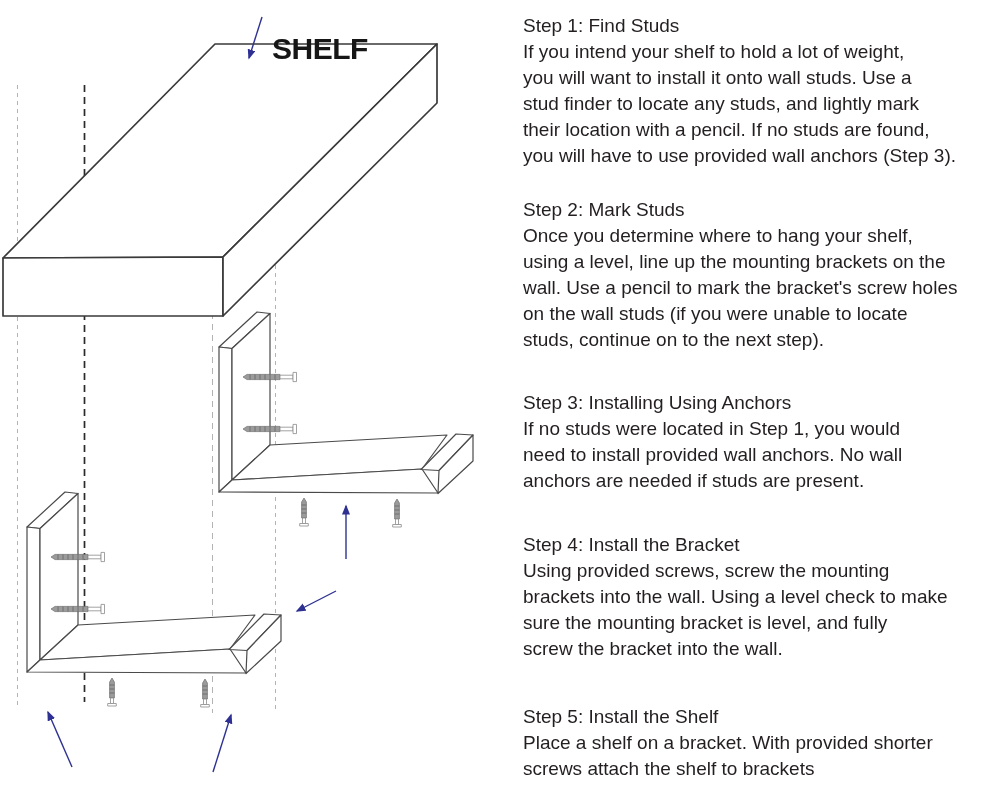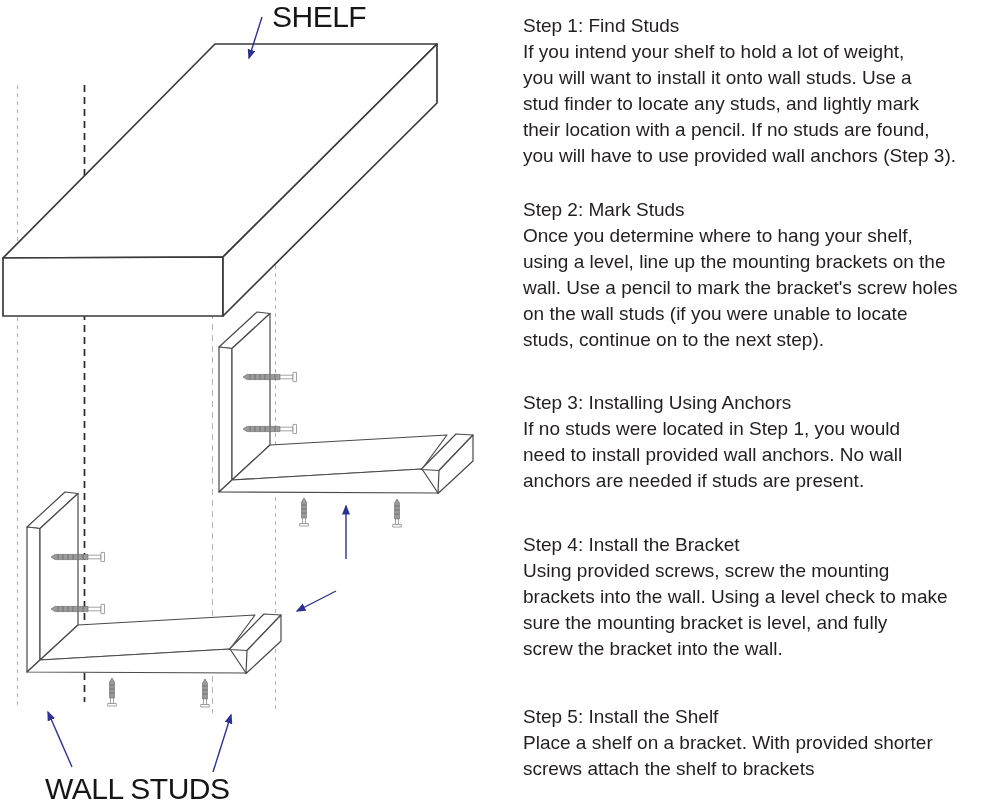--- a/index.html
+++ b/index.html
@@ -1,20 +1,20 @@
 <!DOCTYPE html>
 <html><head>
 <meta charset="utf-8">
 <style>
   html,body{margin:0;padding:0;background:#ffffff;}
   #sheet{position:relative;width:985px;height:806px;background:#fff;overflow:hidden;
          font-family:"Liberation Sans",sans-serif;color:#231f20;}
   #diagram-svg{position:absolute;left:0;top:0;}
-  .big-label{position:absolute;font-size:30px;font-weight:400;letter-spacing:-0.5px;
-             color:#161616;white-space:nowrap;line-height:1;}
+  .big-label{position:absolute;font-size:30px;font-weight:700;letter-spacing:-0.5px;
+             color:#161616;white-space:nowrap;line-height:1;margin-top:32px;}
   #shelf-label{left:272px;top:2px;}
   #brackets-label{left:336px;top:562px;}
   #wallstuds-label{left:45px;top:774px;text-align:right;}
   #steps-col{position:absolute;left:523px;top:0;width:470px;height:806px;}
   .step{position:absolute;left:0;width:470px;}
   .step-title{font-size:19px;line-height:26px;}
   .step-body{font-size:19px;line-height:26px;white-space:pre-line;}
   #step-1{top:13px;} #step-2{top:197px;} #step-3{top:390px;}
   #step-4{top:532px;} #step-5{top:704px;}
 </style>

